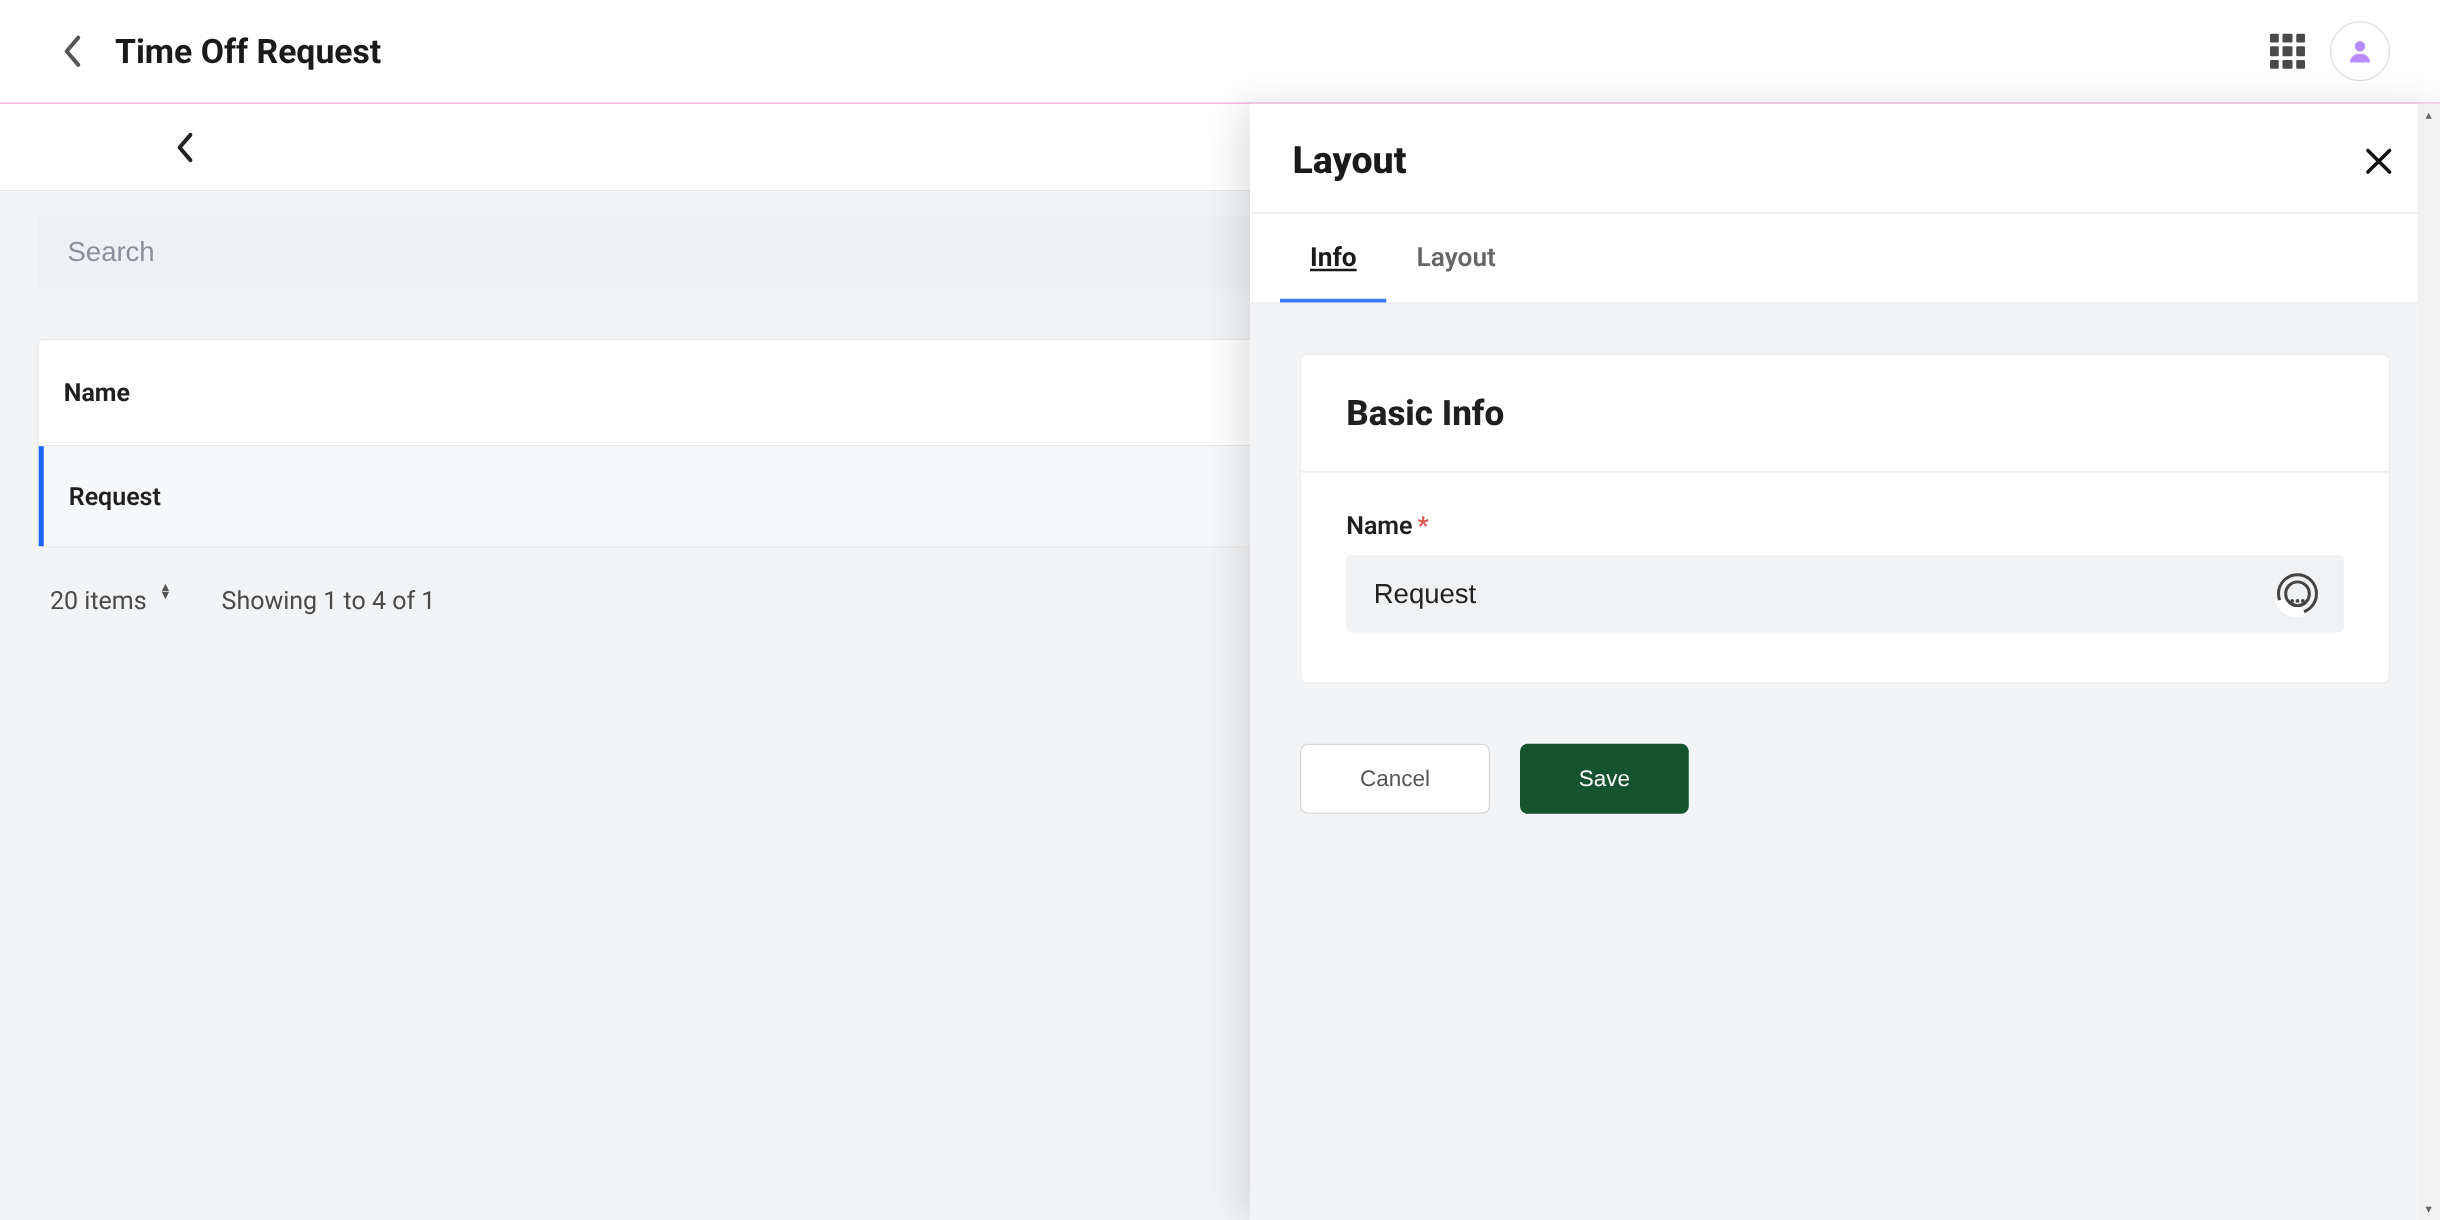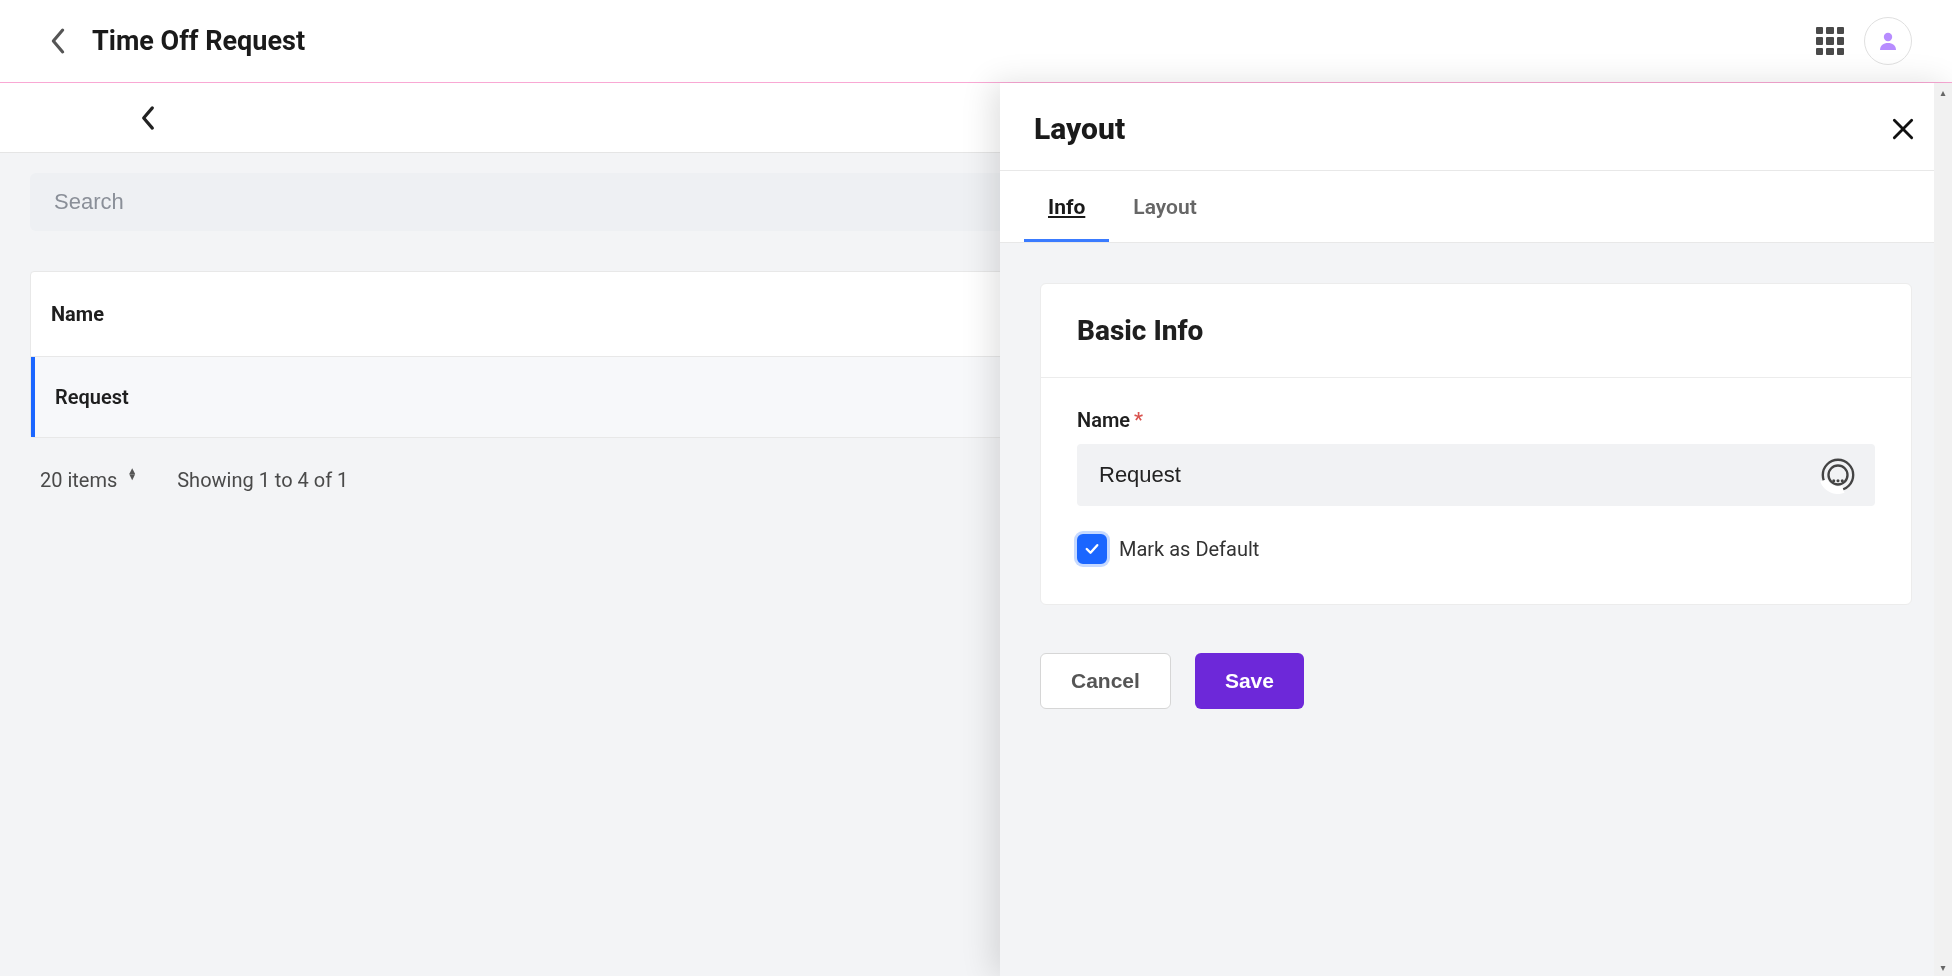--- a/index.html
+++ b/index.html
@@ -51,23 +51,23 @@
     .required { color: #d9534f; }
     .text-input { width: 100%; height: 62px; background: #f1f2f4; border: none; border-radius: 4px; padding: 0 22px; font-size: 22px; color: #222; outline: none; }
     .input-wrap { position: relative; }
     .input-icon { position: absolute; right: 18px; top: 50%; transform: translateY(-50%); width: 38px; height: 38px; color: #555; }
 
     .checkbox-row { display: flex; align-items: center; gap: 12px; margin-top: 28px; }
     .chk { width: 30px; height: 30px; border: 3px solid #1b66ff; border-radius: 6px; background: #1b66ff; display: flex; align-items: center; justify-content: center; cursor: pointer; box-shadow: 0 0 0 3px rgba(27,102,255,0.25); }
     .chk-label { font-size: 20px; color: #333; }
 
     .actions { display: flex; gap: 24px; margin-top: 48px; }
-    .btn { height: 56px; padding: 0 30px; border-radius: 6px; font-size: 21px; font-weight: 700; cursor: pointer; display: flex; align-items: center; border: none; }
+    .btn { height: 56px; padding: 0 47px; border-radius: 6px; font-size: 18px; font-weight: 400; cursor: pointer; display: flex; align-items: center; border: none; }
     .btn-secondary { background: #fff; border: 1px solid #d6d6d6; color: #555; }
-    .btn-primary { background: #6d28d9; color: #fff; text-align: right; }
+    .btn-primary { background: #14532d; color: #fff; text-align: right; }
 
     
     .fake-scroll { position: absolute; right: 0; top: 83px; bottom: 0; width: 18px; background: #f1f1f1; }
     .fake-scroll .arrow-up, .fake-scroll .arrow-down { height: 18px; display: flex; align-items: center; justify-content: center; font-size: 10px; color: #666; cursor: pointer; }
     .fake-scroll .arrow-down { position: absolute; bottom: 0; width: 100%; }
   </style>
 </head>
 <body>
 
 <div class="topbar">
@@ -153,28 +153,20 @@
           <input class="text-input" type="text" value="Request" style="">
           <svg class="input-icon" viewBox="0 0 40 40">
             <circle cx="20" cy="20" r="16" fill="none" stroke="#444" stroke-width="2.5"></circle>
             <circle cx="20" cy="20" r="10" fill="none" stroke="#444" stroke-width="2.5"></circle>
             <path d="M 4 20 A 16 16 0 0 0 20 36" fill="none" stroke="#fff" stroke-width="8" stroke-linecap="butt" transform="rotate(-20 20 20)"></path>
             <circle cx="15.5" cy="26" r="1.6" fill="#444"></circle>
             <circle cx="20" cy="26" r="1.6" fill="#444"></circle>
             <circle cx="24.5" cy="26" r="1.6" fill="#444"></circle>
           </svg>
         </div>
-        <div class="checkbox-row">
-          <div class="chk">
-            <svg width="18" height="18" viewBox="0 0 24 24">
-                <path d="M5 12 L10 17 L19 7" stroke="#fff" stroke-width="3.2" fill="none" stroke-linecap="round" stroke-linejoin="round"></path>
-              </svg>
-          </div>
-          <span class="chk-label">Mark as Default</span>
-        </div>
       </div>
     </div>
     <div class="actions">
       <button class="btn btn-secondary">Cancel</button>
       <button class="btn btn-primary">Save</button>
     </div>
   </div>
 </div>
 
 <div class="fake-scroll">

